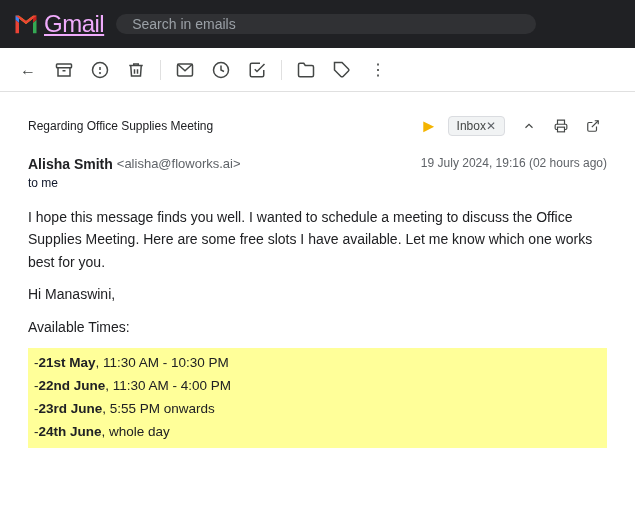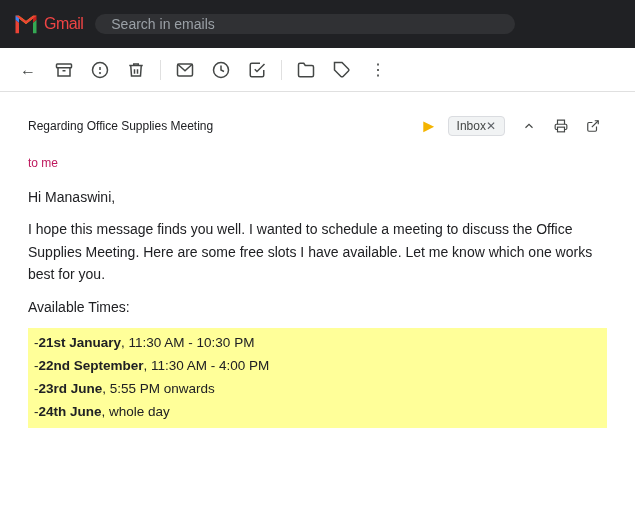--- a/index.html
+++ b/index.html
@@ -26,24 +26,25 @@
       align-items: center;
       gap: 4px;
     }
 
     .gmail-m {
       width: 28px;
       height: 28px;
     }
 
     .gmail-text {
-      color: #ef4444;
-      font-size: 16px;
+      color: #f0abfc;
+      font-size: 24px;
       font-weight: 400;
       letter-spacing: -0.5px;
+      text-decoration: underline;
     }
 
     .search-bar {
       flex: 1;
       background: #303134;
       border-radius: 24px;
       height: 20px;
       display: flex;
       align-items: center;
       padding: 0 16px;
@@ -181,21 +182,21 @@
 
     .email-date {
       margin-left: auto;
       font-size: 12px;
       color: #5f6368;
       white-space: nowrap;
     }
 
     .to-me {
       font-size: 12px;
-      color: #be185d;
+      color: #0f172a;
       margin-bottom: 16px;
     }
 
     .email-body {
       font-size: 14px;
       color: #202124;
       line-height: 1.6;
     }
 
     .email-body p {
@@ -331,31 +332,36 @@
       <button class="header-icon-btn" title="Open in new window">
         <svg width="14" height="14" viewBox="0 0 24 24" fill="none" stroke="currentColor" stroke-width="2">
             <path d="M18 13v6a2 2 0 0 1-2 2H5a2 2 0 0 1-2-2V8a2 2 0 0 1 2-2h6"></path>
             <polyline points="15 3 21 3 21 9"></polyline>
             <line x1="10" y1="14" x2="21" y2="3"></line>
           </svg>
       </button>
     </div>
   </div>
 
+  <div class="sender-row">
+    <span class="sender-name">Alisha Smith</span>
+    <span class="sender-email">&lt;alisha@floworks.ai&gt;</span>
+    <span class="email-date">19 July 2024, 19:16 (02 hours ago)</span>
+  </div>
   <div class="to-me">to me</div>
 
   <div class="email-body">
+    <p>I hope this message finds you well. I wanted to schedule a meeting to discuss the Office Supplies Meeting.  Here are some free slots I have available.  Let me know which one works best for you.</p>
     <p>Hi Manaswini,</p>
-    <p>I hope this message finds you well. I wanted to schedule a meeting to discuss the Office Supplies Meeting.  Here are some free slots I have available.  Let me know which one works best for you.</p>
 
     <p class="available-times">Available Times:</p>
 
     <div class="highlighted-times">
-      <div class="time-line">-<strong>21st January</strong><span>, 11:30 AM - 10:30 PM</span></div>
-      <div class="time-line">-<strong>22nd September</strong><span>, 11:30 AM - 4:00 PM</span></div>
+      <div class="time-line">-<strong>21st May</strong><span>, 11:30 AM - 10:30 PM</span></div>
+      <div class="time-line">-<strong>22nd June</strong><span>, 11:30 AM - 4:00 PM</span></div>
       <div class="time-line">-<strong>23rd June</strong><span>, 5:55 PM onwards</span></div>
       <div class="time-line">-<strong>24th June</strong><span>, whole day</span></div>
     </div>
 
 
     
   </div>
 
 </div>
 

